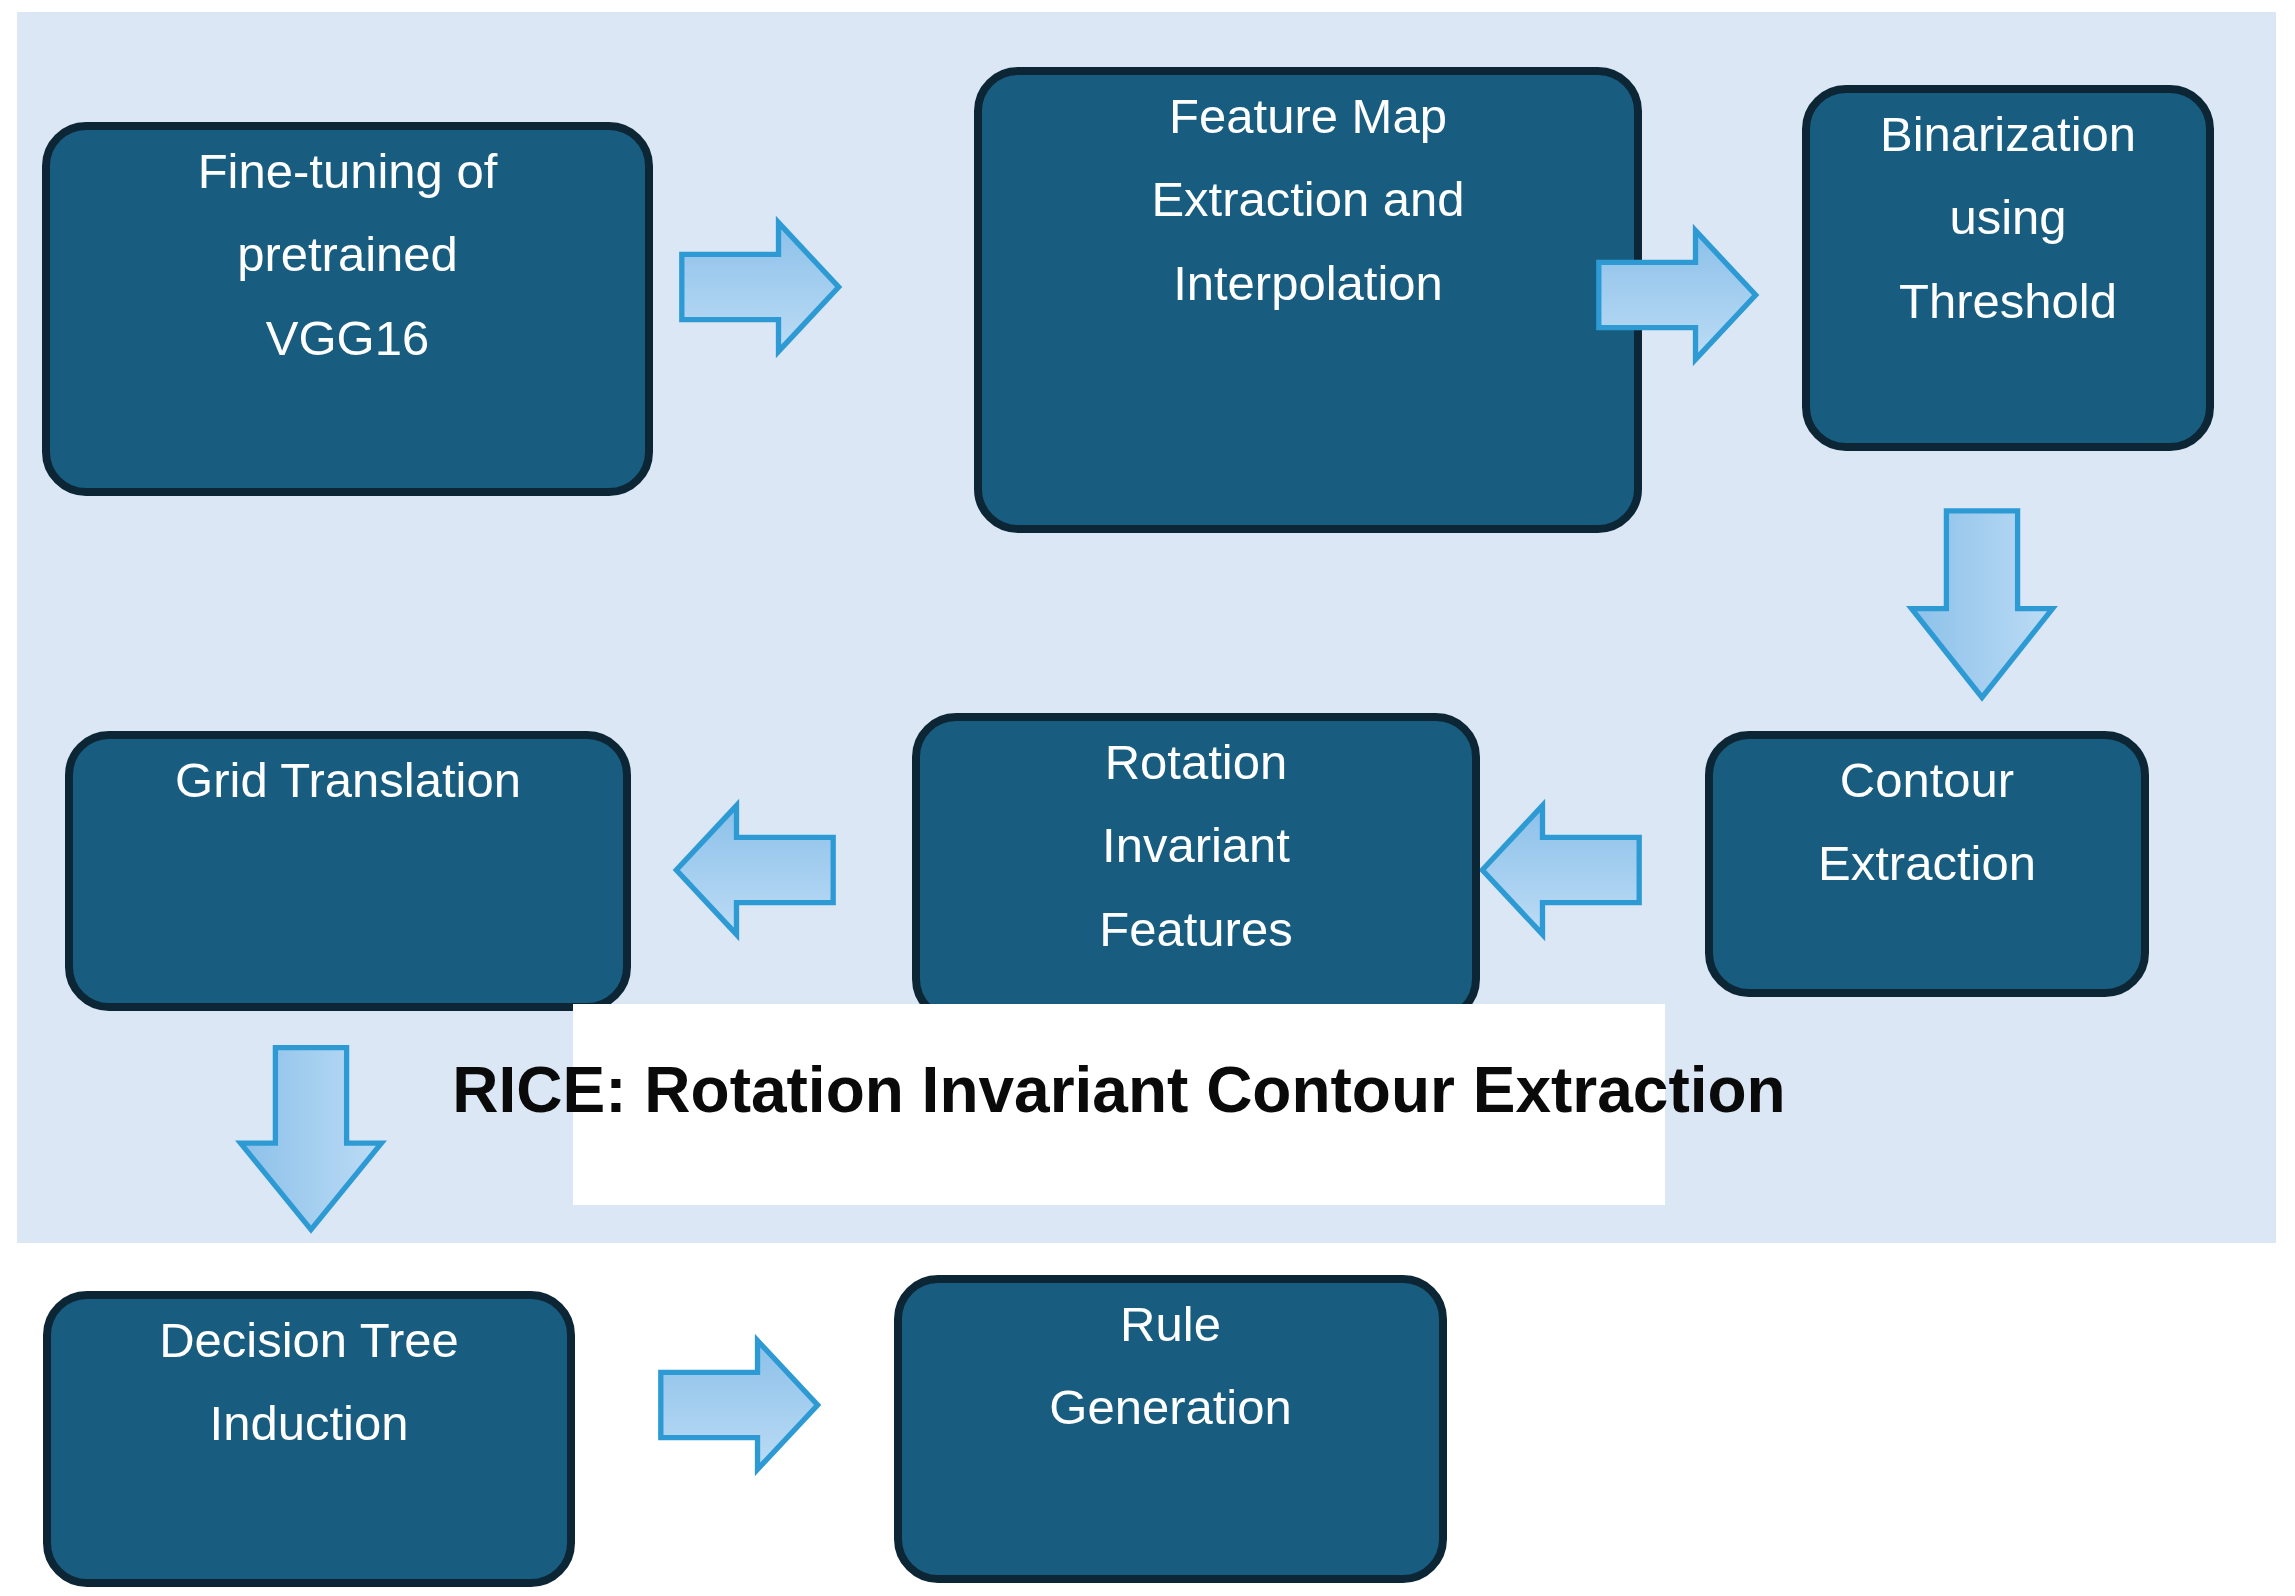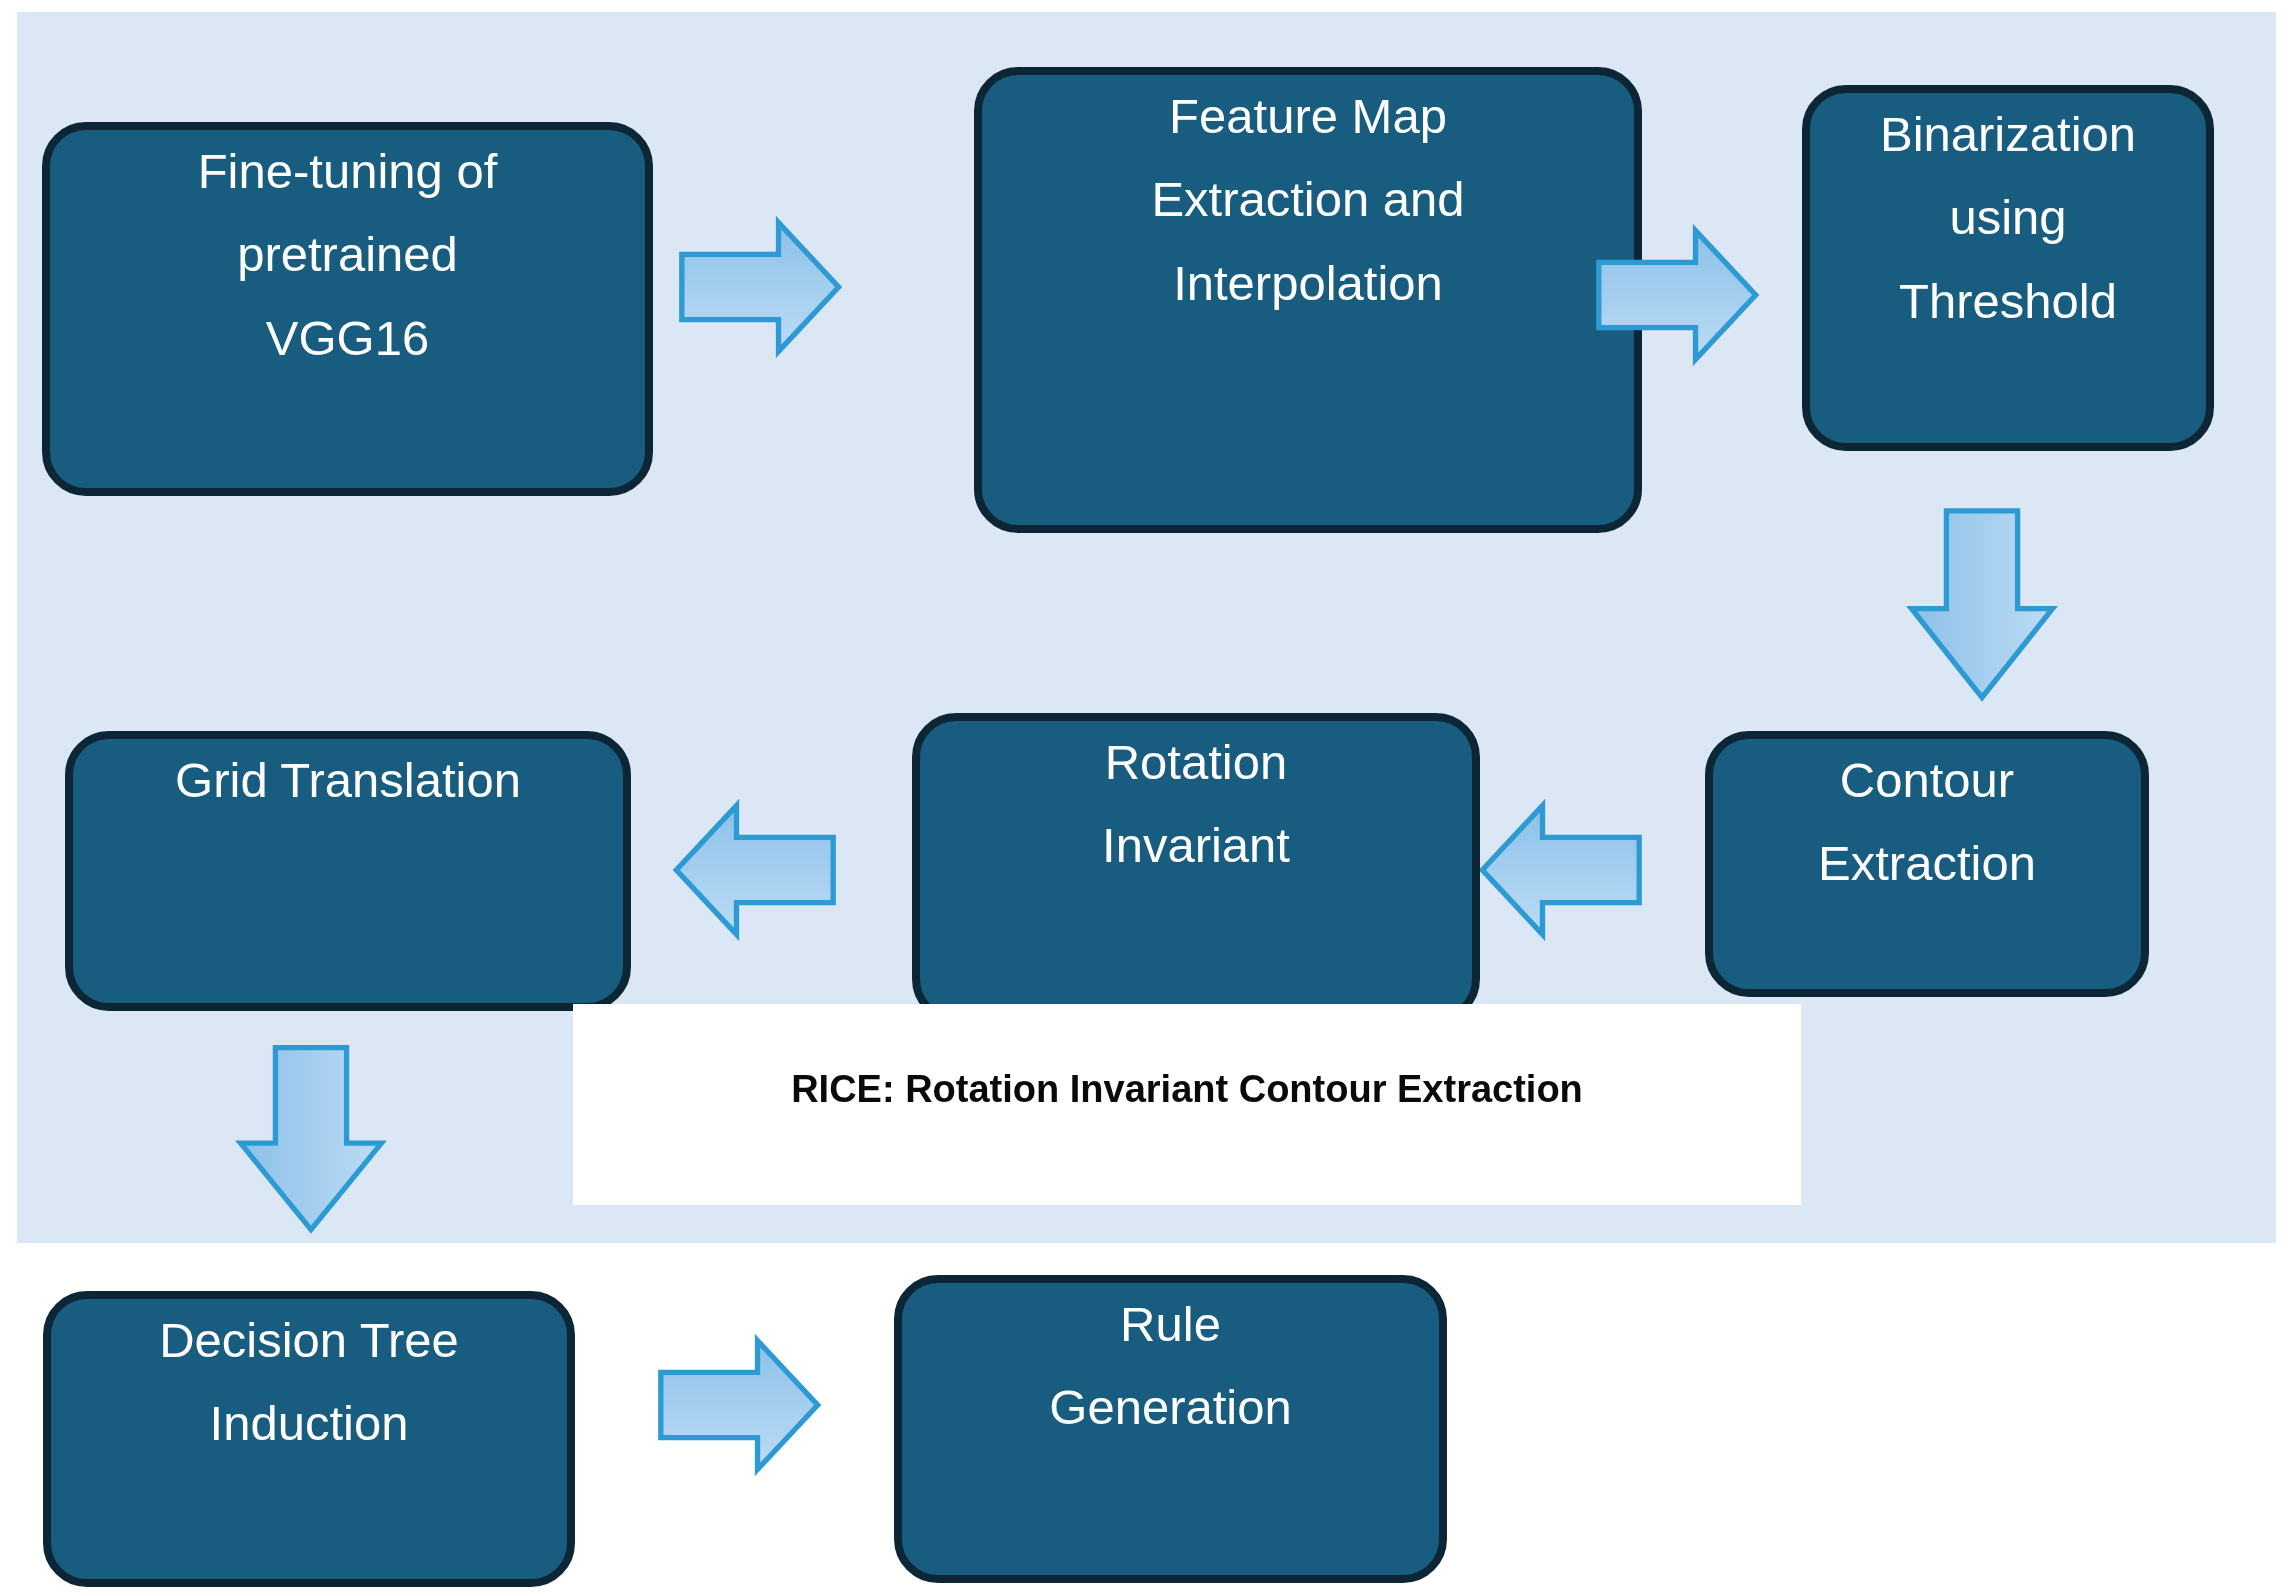--- a/index.html
+++ b/index.html
@@ -39,26 +39,26 @@
   }
   .node .line{white-space:nowrap;}
   .connector{position:absolute;}
   .connector svg{display:block;width:100%;height:100%;overflow:visible;}
   .arrow-shape{
     stroke:var(--arrow-stroke);
     stroke-width:7;
     stroke-linejoin:miter;
   }
   #rice-label{
-    position:absolute;left:573px;top:1004px;width:1228px;height:201px;
+    position:absolute;left:573px;top:1004px;width:1092px;height:201px;
     background:var(--label-bg);
     display:flex;align-items:center;justify-content:center;
     padding-bottom:30px;box-sizing:border-box;
     color:var(--label-text);
-    font-size:38px;font-weight:600;white-space:nowrap;
+    font-size:64px;font-weight:600;white-space:nowrap;
   }
   .stop-a{stop-color:var(--arrow-g1);}
   .stop-b{stop-color:var(--arrow-g2);}
 </style>
 </head>
 <body>
 
 <div id="canvas">
 
   <svg width="0" height="0" style="position:absolute" aria-hidden="true">
@@ -119,20 +119,21 @@
 
   <div class="connector" style="left:1477px;top:798px;width:166px;height:144px;">
     <svg viewBox="0 0 218 190" preserveAspectRatio="none">
       <path class="arrow-shape" fill="url(#gradTopBottom)" d="M213,52 H86 V10 L7,95 L86,180 V138 H213 Z"></path>
     </svg>
   </div>
 
   <div class="node" style="left:881px;top:713px;width:568px;height:310px;margin-left:31px;">
     <div class="line">Rotation</div>
     <div class="line">Invariant</div>
+    <div class="line">Features</div>
   </div>
 
   <div class="connector" style="left:671px;top:798px;width:166px;height:144px;">
     <svg viewBox="0 0 218 190" preserveAspectRatio="none">
       <path class="arrow-shape" fill="url(#gradTopBottom)" d="M213,52 H86 V10 L7,95 L86,180 V138 H213 Z"></path>
     </svg>
   </div>
 
   <div class="node" style="left:65px;top:731px;width:566px;height:280px;padding-bottom:61px;">
     <div class="line">Grid Translation</div>

